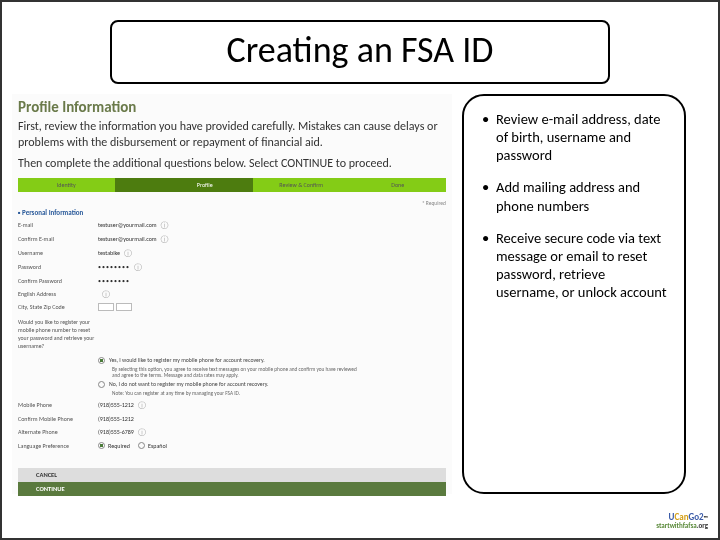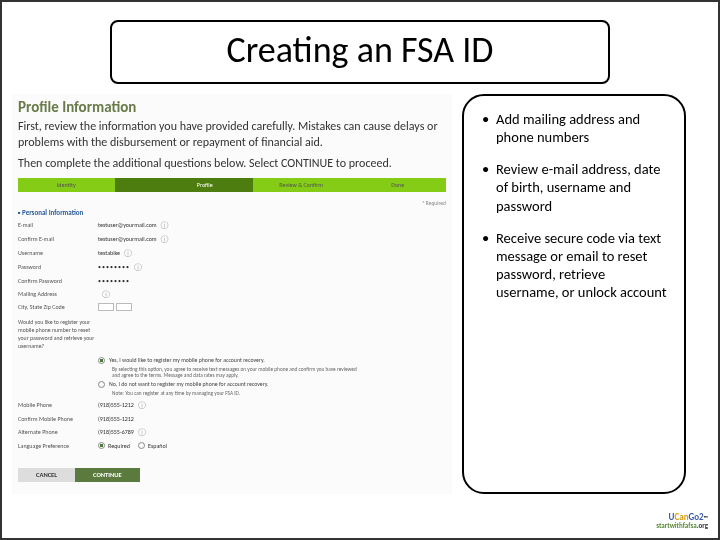--- a/index.html
+++ b/index.html
@@ -43,21 +43,21 @@
   .ftext { font-size: 6px; color: #333; padding: 1px 0; }
   .fdots { letter-spacing: 1px; }
   .finfo { margin-left: 4px; color: #aaa; font-size: 8px; }
   .select-sm { width: 16px; height: 8px; border: 1px solid #bbb; background: #fff; display: inline-block; margin-right: 2px; }
   .radio-q { font-size: 5.8px; color: #555; margin: 4px 0; }
   .radio-opt { display: flex; gap: 4px; margin: 2px 0 2px 80px; font-size: 5.8px; }
   .radio-opt .r { width: 7px; height: 7px; border-radius: 50%; border: 1px solid #888; flex-shrink: 0; }
   .radio-opt .r.sel { background: radial-gradient(circle,#4a7a3a 45%,#fff 50%); }
   .radio-opt .txt { line-height: 1.2; max-width: 250px; }
   .radio-sub { font-size: 5.3px; color: #666; margin: 1px 0 3px 94px; max-width: 250px; line-height: 1.2; }
-  .btn-row { display: flex; justify-content: flex-start; margin-top: 17px; }
+  .btn-row { display: flex; justify-content: flex-start; margin-top: 17px; flex-direction: column; }
   .btn { padding: 3px 18px; font-size: 6.5px; font-weight: bold; }
   .btn-cancel { background: #ddd; color: #333; }
   .btn-cont { background: #5a7a3e; color: #fff; }
   .bullets-box {
     width: 224px;
     border: 2.5px solid #000;
     border-radius: 22px;
     padding: 14px 14px 14px 18px;
     font-size: 14.5px;
     line-height: 1.25;
@@ -112,21 +112,21 @@
     <div class="frow">
         <div class="flabel">Password</div>
         <div class="ftext fdots">••••••••</div>
         <span class="finfo">ⓘ</span>
       </div>
     <div class="frow">
         <div class="flabel">Confirm Password</div>
         <div class="ftext fdots">••••••••</div>
       </div>
     <div class="frow">
-        <div class="flabel">Mailing Address</div>
+        <div class="flabel">English Address</div>
         <div class="ftext"></div>
         <span class="finfo">ⓘ</span>
       </div>
     <div class="frow">
         <div class="flabel">City, State Zip Code</div>
         <span class="select-sm"></span>
         <span class="select-sm"></span>
       </div>
 
     <div class="frow">
@@ -166,22 +166,22 @@
     </div>
 
     <div class="btn-row">
       <div class="btn btn-cancel">CANCEL</div>
       <div class="btn btn-cont">CONTINUE</div>
     </div>
   </div>
 
   <div class="bullets-box">
     <ul>
+      <li>Review e-mail address, date of birth, username and password</li>
       <li>Add mailing address and phone numbers</li>
-      <li>Review e-mail address, date of birth, username and password</li>
       <li>Receive secure code via text message or email to reset password, retrieve username, or unlock account</li>
     </ul>
   </div>
 </div>
 
 <div class="logos">
   <div class="logo1"><span class="u">U</span><span class="c">Can</span><span class="g">Go2</span><span style="font-size:6px;">™</span></div>
   <div class="logo2"><span>startwithfafsa</span><span class="org">.org</span></div>
 </div>
 

